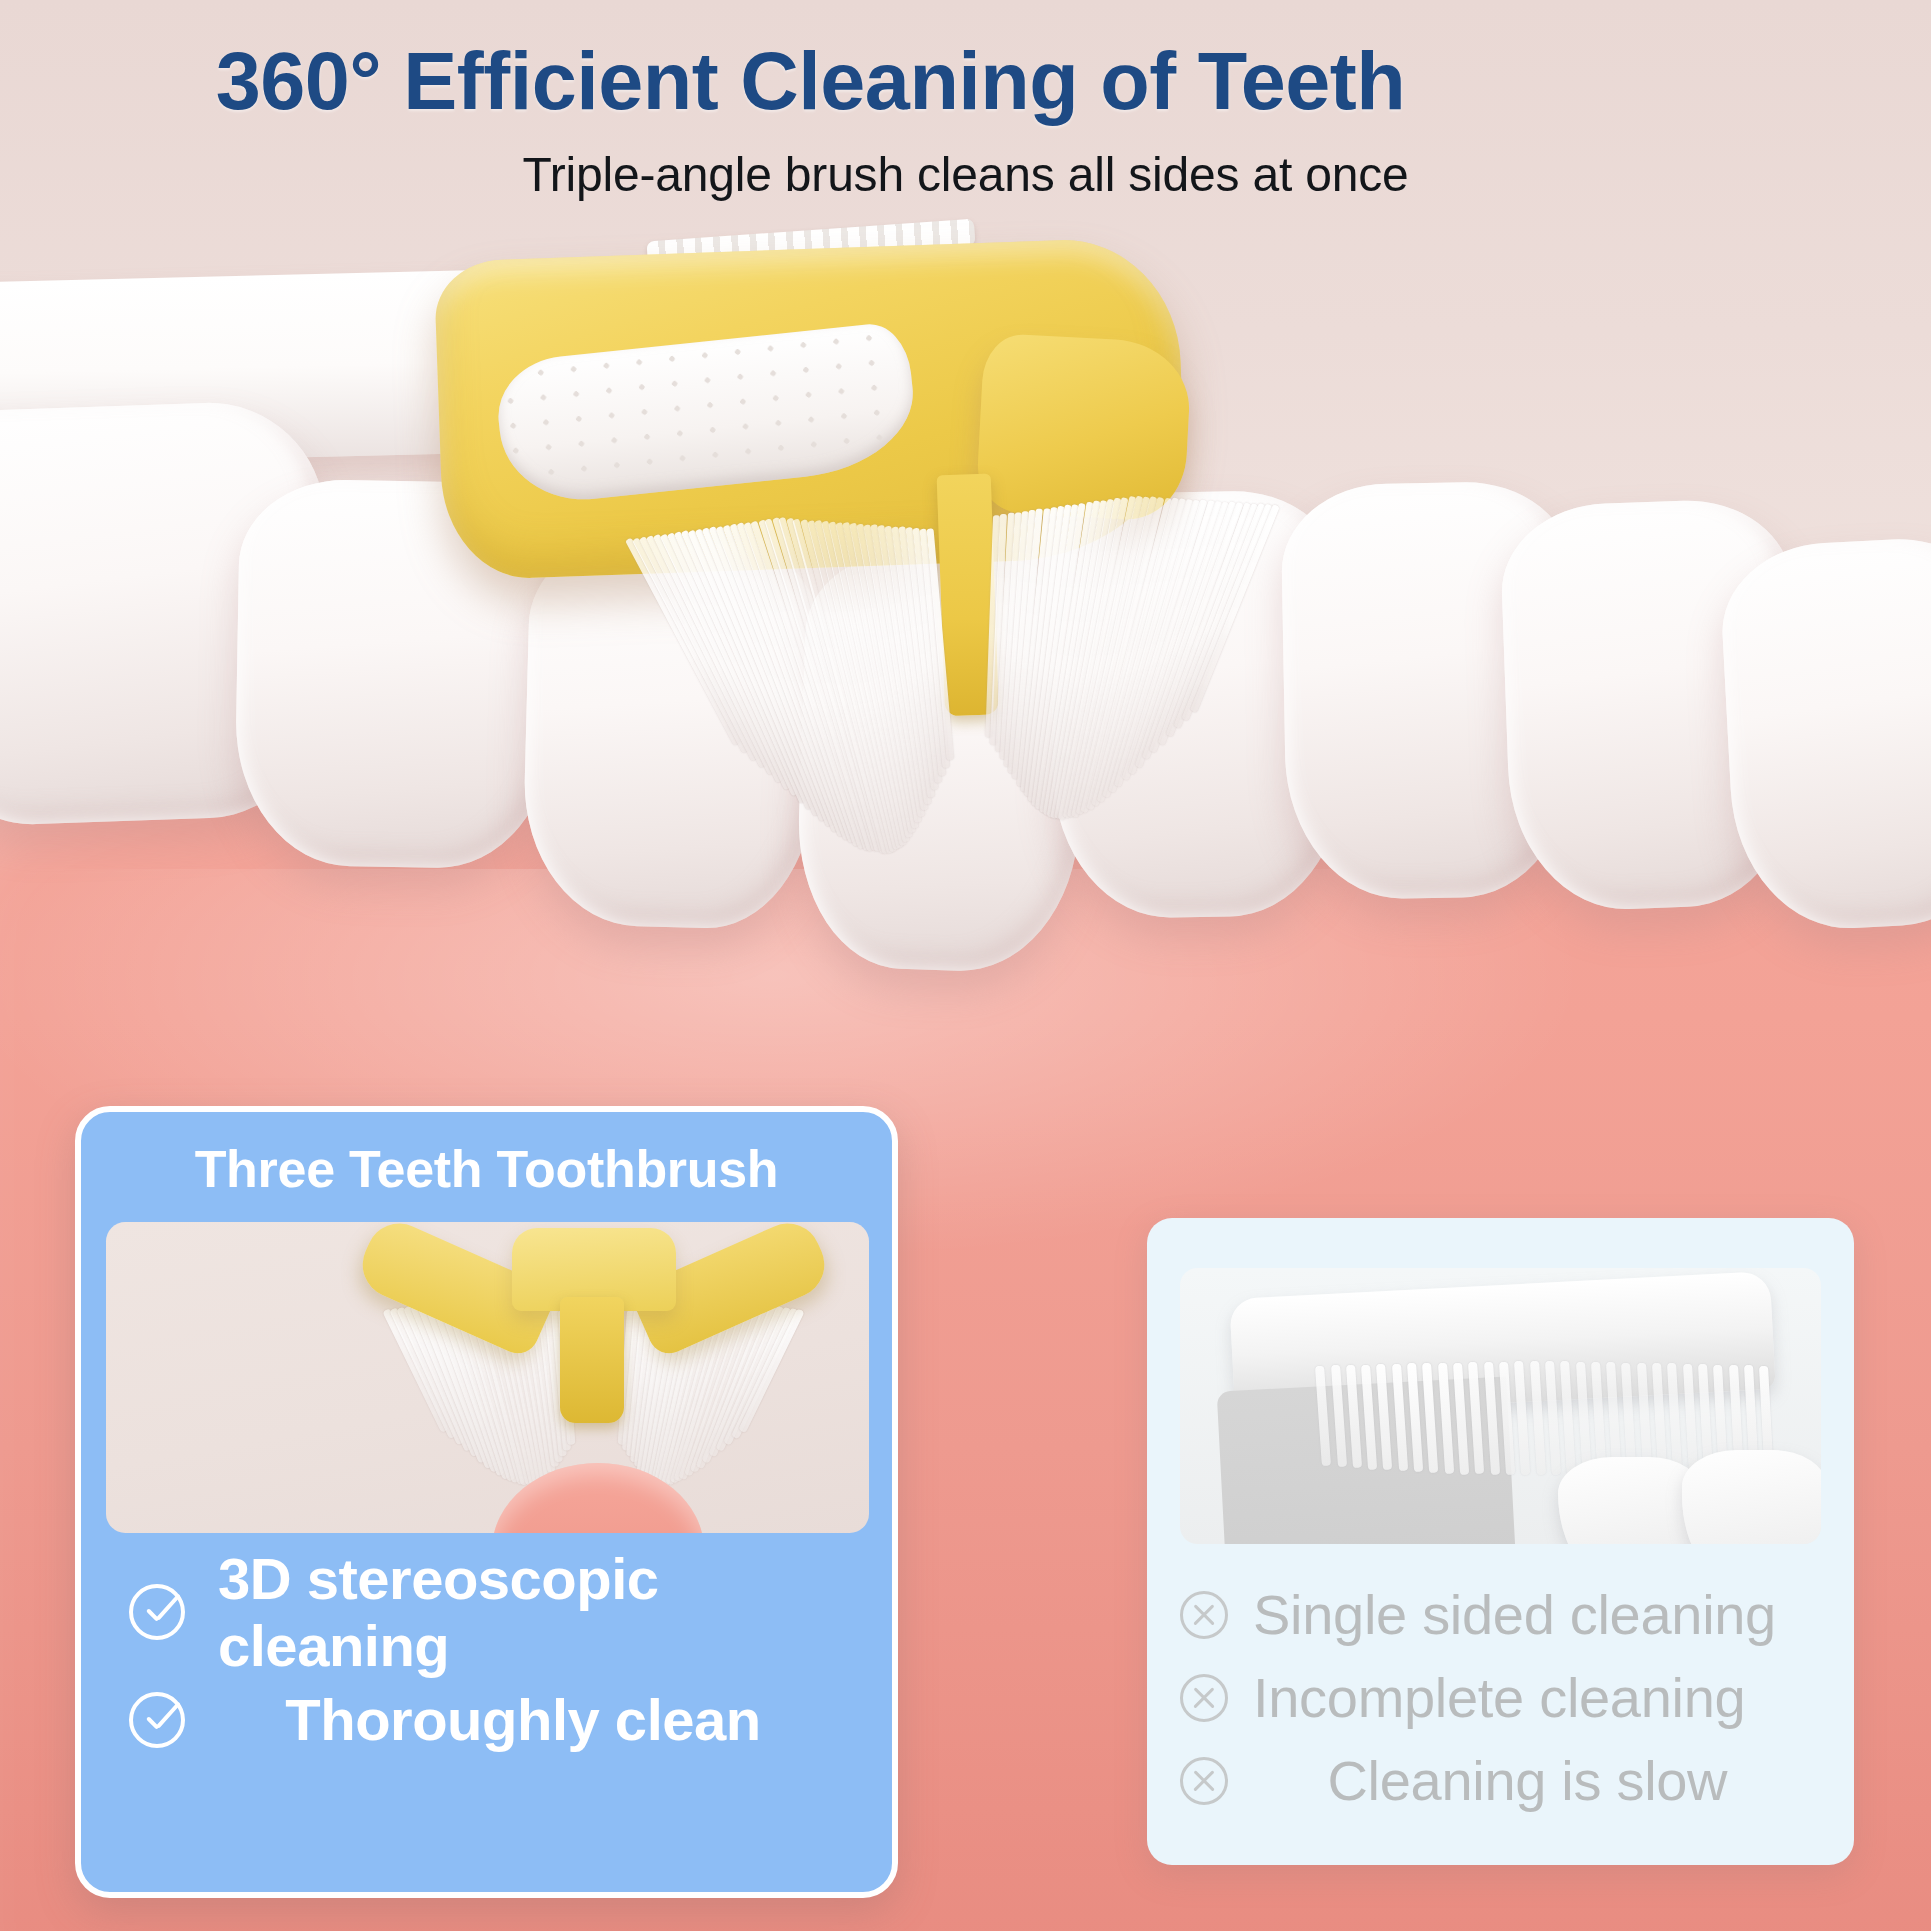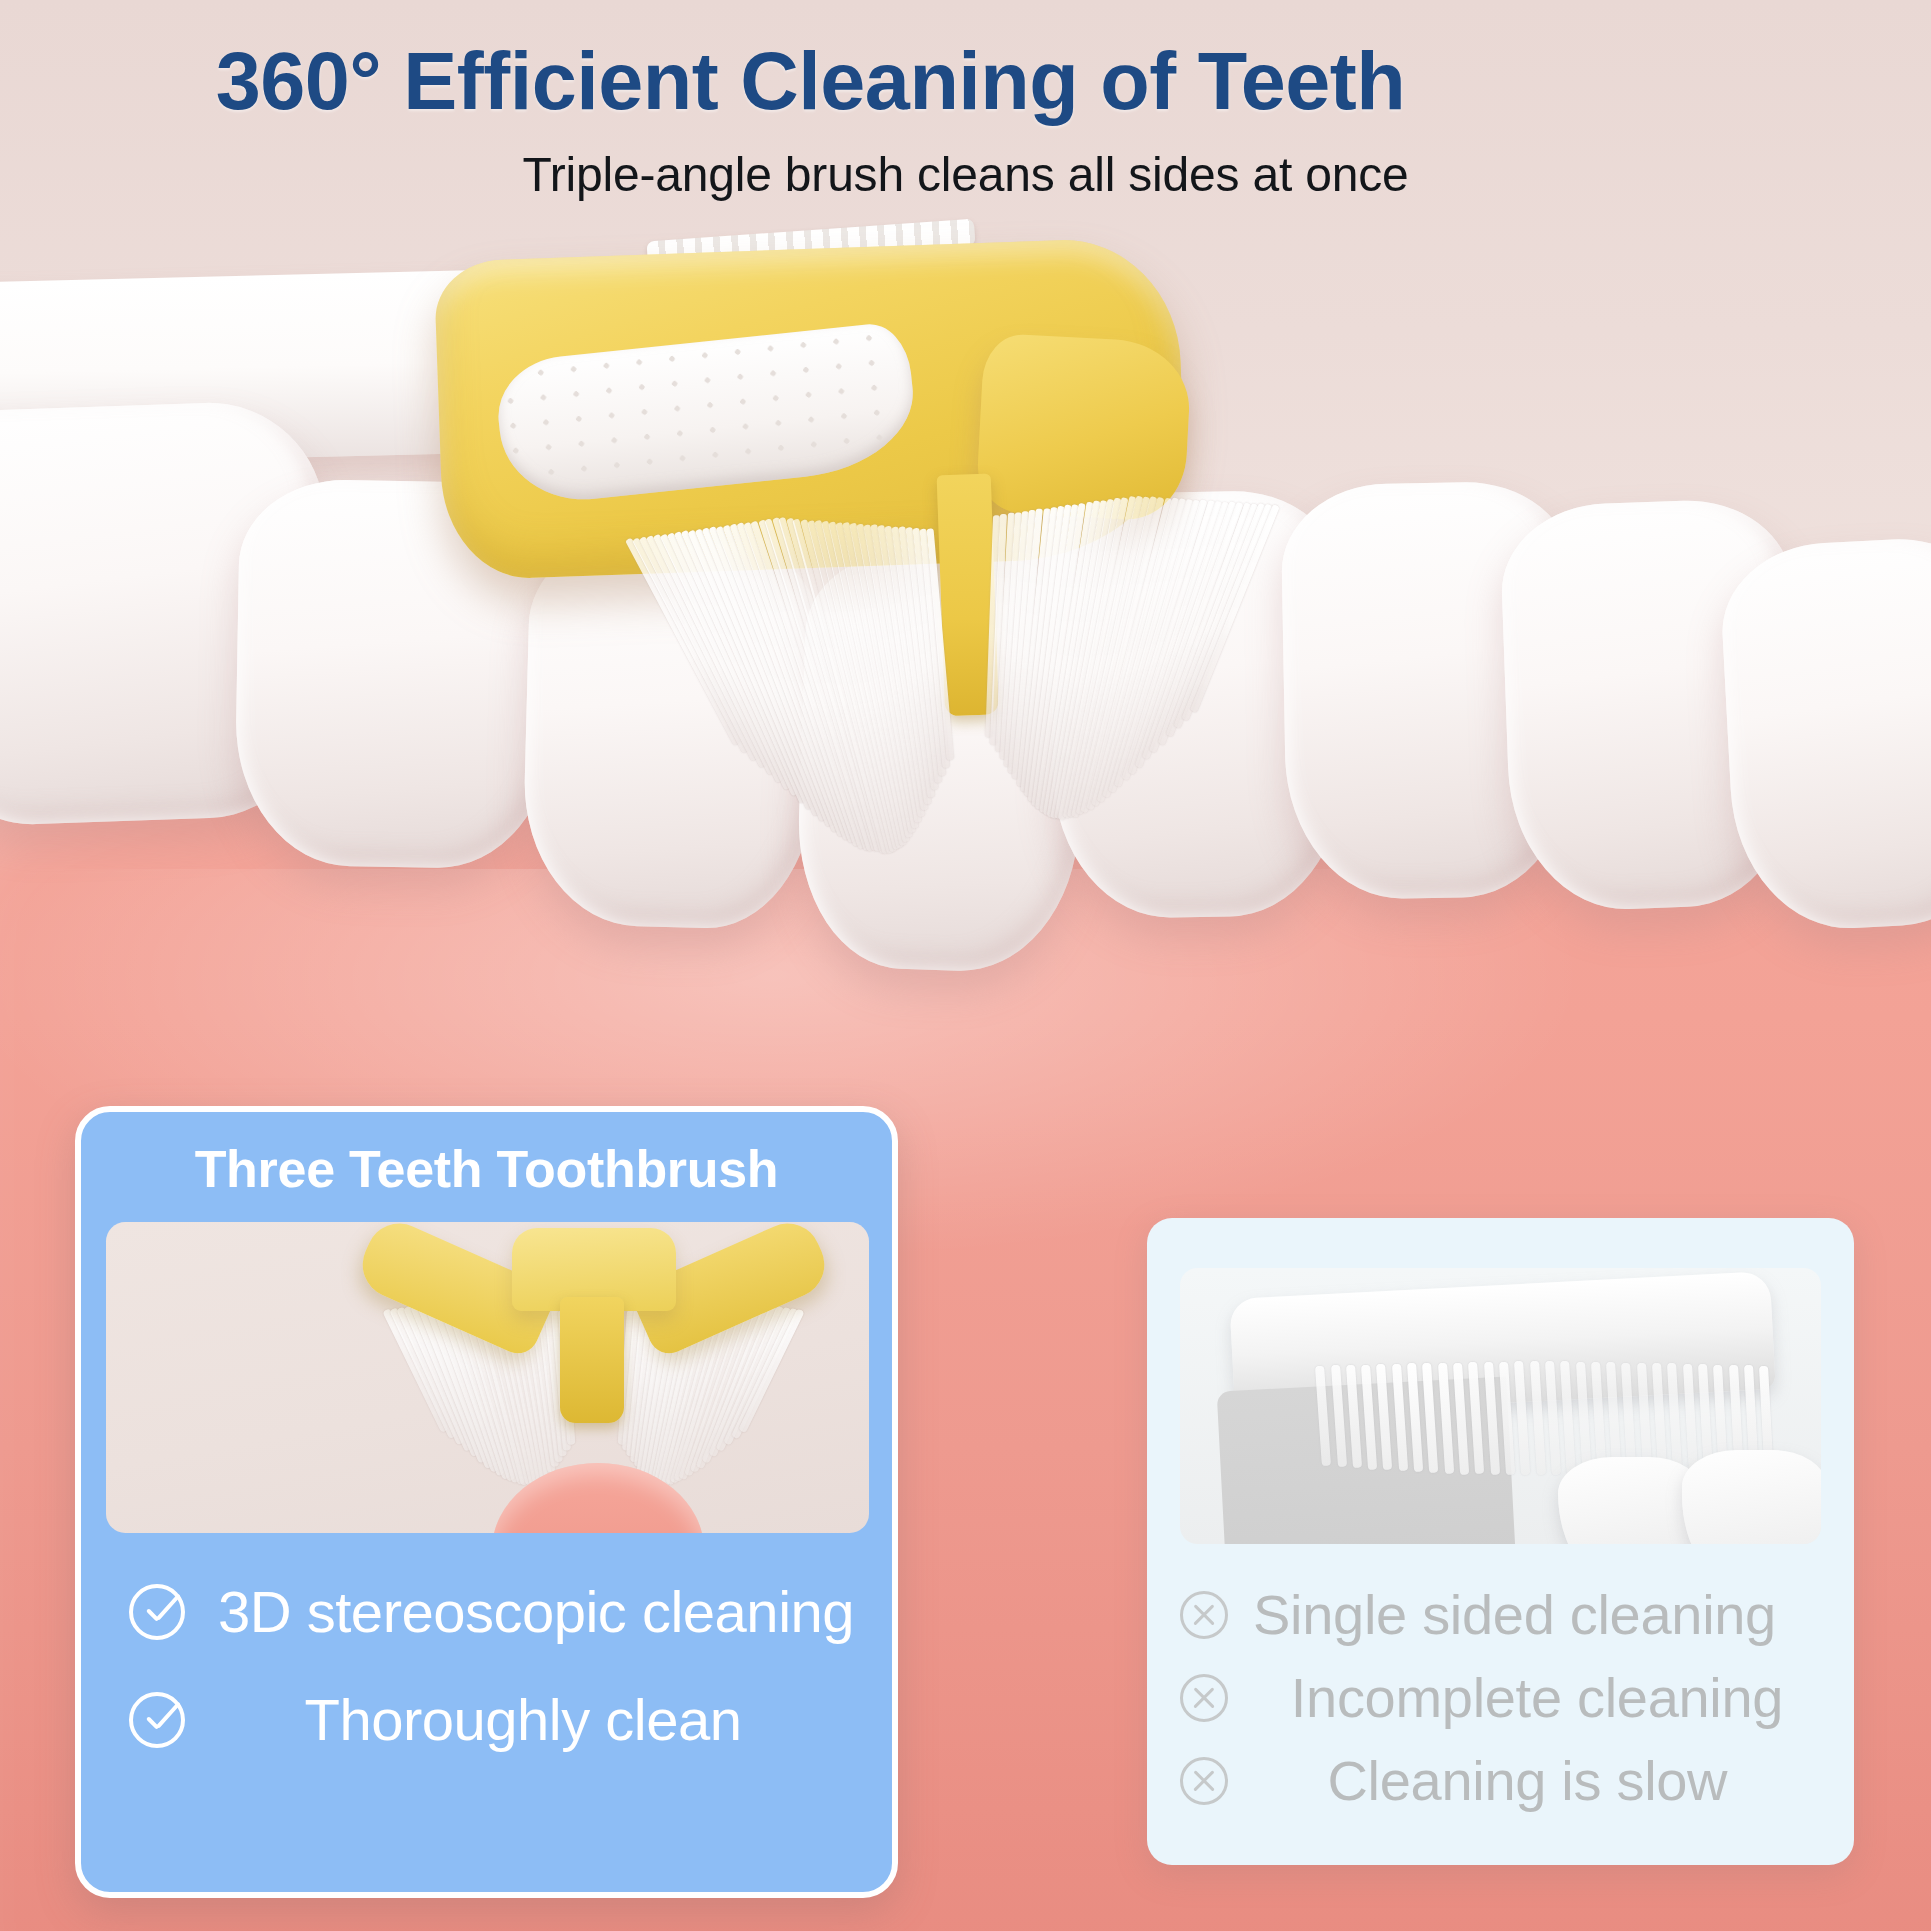--- a/index.html
+++ b/index.html
@@ -189,21 +189,21 @@
     content: ""; position: absolute; left: 50%; top: 50%;
     width: 27px; height: 3.4px; background: #c6c9ca; border-radius: 1.9px;
   }
   .cross-row .ico::before { transform: translate(-50%,-50%) rotate(45deg); }
   .cross-row .ico::after  { transform: translate(-50%,-50%) rotate(-45deg); }
   .cross-row .txt {
     font-size: 56px; color: #b9bcbd; font-weight: 400; letter-spacing: -0.3px;
     flex: 1;
   }
   .cr1 .txt { text-align: left; }
-  .cr2 .txt { text-align: center; }
+  .cr2 .txt { text-align: left; }
   .cr3 .txt { text-align: center; padding-right: 19.3px; }
 
   
   .card-three {
     position: absolute; left: 75px; top: 1106px; width: 823px; height: 792px;
     background: #8dbdf5;
     border: 6.8px solid #ffffff;
     border-radius: 35px;
     box-shadow: 0 13.5px 39px rgba(130,105,105,0.26);
     z-index: 6;
@@ -277,21 +277,21 @@
     background: #ffffff; border-radius: 2.9px;
     transform: rotate(45deg);
   }
   .check-row .ico::after {
     content: ""; position: absolute;
     left: 19.3px; top: 17.4px; width: 33px; height: 4.3px;
     background: #ffffff; border-radius: 2.9px;
     transform: rotate(-48deg);
   }
   .check-row .txt {
-    font-size: 58px; color: #ffffff; font-weight: 400; letter-spacing: -0.5px;
+    font-size: 58px; color: #ffffff; font-weight: 700; letter-spacing: -0.5px;
     flex: 1;
   }
   .ck1 .txt { text-align: left; }
   .ck2 .txt { text-align: center; padding-right: 39px; }
   .ck3 .txt { text-align: center; padding-right: 87px; }
 </style>
 </head>
 <body>
 
 <div id="stage">

